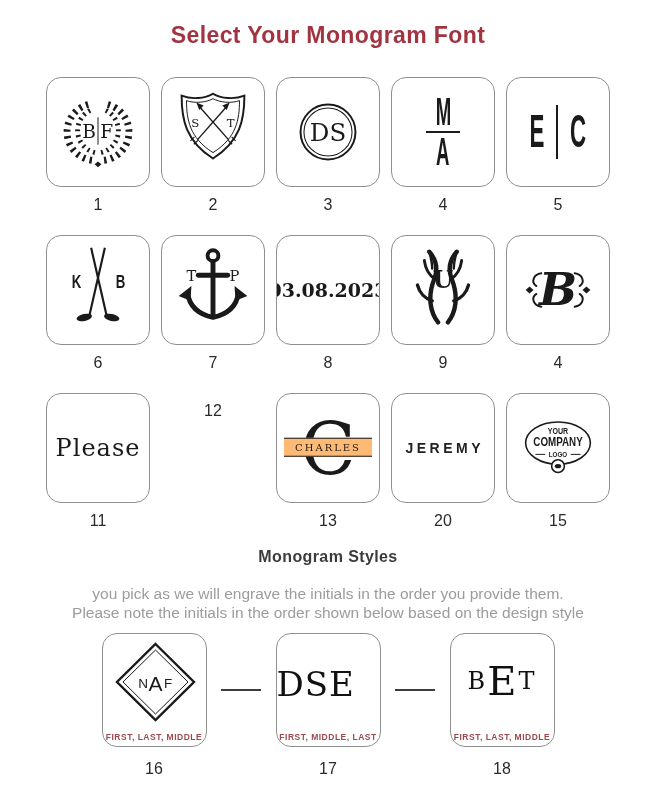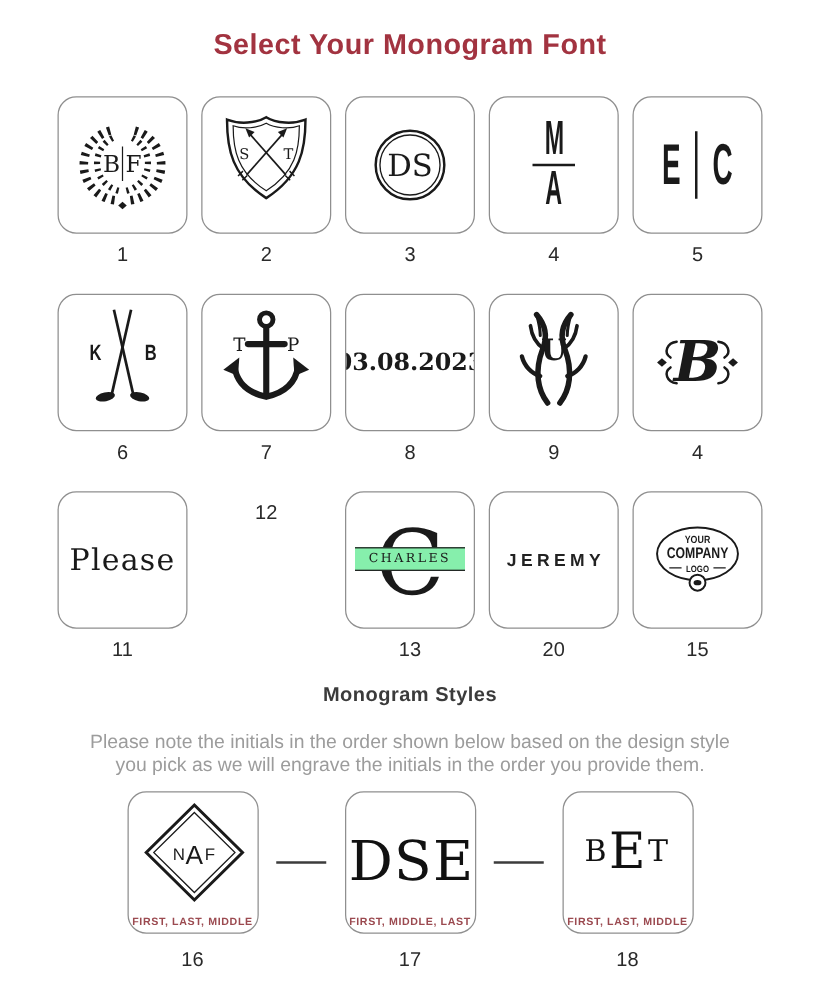--- a/index.html
+++ b/index.html
@@ -37,40 +37,40 @@
   
   .name-serif { font-family:"DejaVu Serif", serif; font-size:24px; color:#1a1a1a; letter-spacing:1px; }
   .blackletter { font-family:"DejaVu Serif", serif; font-size:25px; font-weight:bold; color:#111; letter-spacing:0; transform:scale(0.92,1.05); }
   .spaced-caps { font-size:14px; font-weight:bold; letter-spacing:3.5px; color:#222; margin-right:-3.5px; }
   
   .split-wrap { position:relative; width:100%; height:100%; }
   .split-big-letter { position:absolute; left:0; top:2px; width:100%; height:100%;
     display:flex; align-items:center; justify-content:center;
     font-family:"DejaVu Serif", serif; font-size:72px; color:#1a1a1a; }
   .split-band { position:absolute; left:7px; right:7px; top:50%; transform:translateY(-54%);
-    height:17px; background:#86efac; border-top:1.6px solid #1a1a1a; border-bottom:1.6px solid #1a1a1a;
+    height:17px; background:#fdba74; border-top:1.6px solid #1a1a1a; border-bottom:1.6px solid #1a1a1a;
     display:flex; align-items:center; justify-content:center;
     font-family:"DejaVu Serif", serif; font-size:10px; letter-spacing:2px; color:#1a1a1a; }
   
   .styles-heading { position:absolute; top:548px; left:0; width:100%; text-align:center;
     font-size:16px; font-weight:bold; letter-spacing:0.4px; color:#3b3b3b; }
   .styles-note { position:absolute; top:584px; left:0; width:100%; text-align:center;
     font-size:15.5px; line-height:19px; color:#9c9c9c; }
   .styles-row { position:absolute; top:633px; left:0; width:100%;
     display:flex; justify-content:center; align-items:flex-start; }
   .style-wrap { display:flex; flex-direction:column; align-items:center; width:105px; }
   .style-tile { width:105px; height:114px; box-sizing:border-box; border:1px solid #8f8f8f;
     border-radius:15px; background:#fff; position:relative; overflow:hidden; }
   .order-label { position:absolute; bottom:4px; left:0; width:100%; text-align:center;
     font-size:8.5px; font-weight:bold; letter-spacing:0.5px; color:#9b4a50; }
   .style-num { margin-top:13px; font-size:16px; color:#2a2a2a; }
   .connector { width:69px; height:114px; display:flex; align-items:center; justify-content:center; }
   .connector .bar { width:40px; height:2px; background:#3c3c3c; }
-  .dse-text { width:100%; text-align:right; margin-top:30px;
-    font-family:"DejaVu Serif", serif; font-size:44px; color:#111; letter-spacing:1px; }
+  .dse-text { width:100%; text-align:left; margin-top:30px;
+    font-family:"DejaVu Serif", serif; font-size:34px; color:#111; letter-spacing:1px; }
   .bet-row { display:flex; align-items:center; justify-content:center; margin-top:24px;
     font-family:"DejaVu Serif", serif; color:#111; letter-spacing:2px; }
   .bet-sm { font-size:24px; } .bet-lg { font-size:40px; }
 </style>
 </head>
 <body>
 
 <div class="canvas">
 
   <div class="page-title">Select Your Monogram Font</div>
@@ -262,22 +262,22 @@
           <ellipse cx="52" cy="73.5" rx="3.2" ry="2.1" fill="#1a1a1a"></ellipse>
         </svg>
       </div>
       <div class="num">15</div>
     </div>
 
   </div>
 
   <div class="styles-heading">Monogram Styles</div>
   <div class="styles-note">
+    <div>you pick as we will engrave the initials in the order you provide them.</div>
     <div>Please note the initials in the order shown below based on the design style</div>
-    <div>you pick as we will engrave the initials in the order you provide them.</div>
   </div>
 
   <div class="styles-row">
 
     <div class="style-wrap">
       <div class="style-tile">
         <svg width="105" height="96" viewBox="0 0 105 96">
           <polygon points="52.5,10 91,48 52.5,86 14,48" fill="none" stroke="#1a1a1a" stroke-width="2.4"></polygon>
           <polygon points="52.5,16 85,48 52.5,80 20,48" fill="none" stroke="#1a1a1a" stroke-width="1"></polygon>
           <text x="40" y="54" text-anchor="middle" font-family="Liberation Sans, sans-serif" font-size="13.5">N</text>

